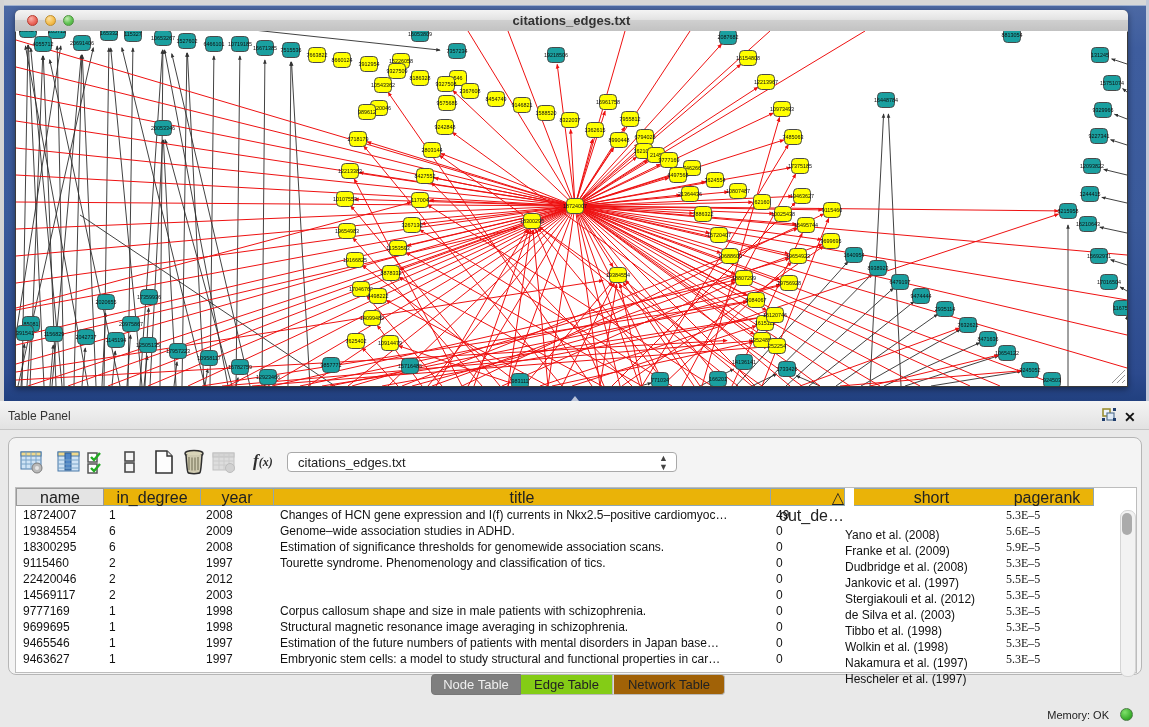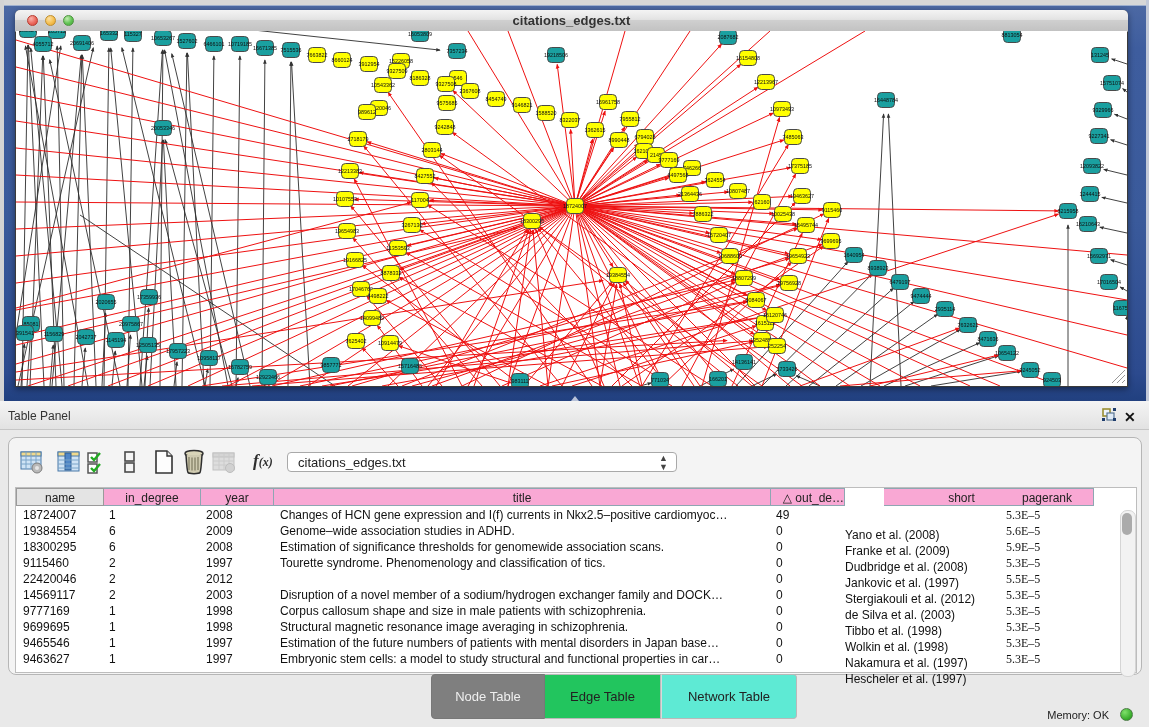--- a/index.html
+++ b/index.html
@@ -26,44 +26,44 @@
 #pfloat{position:absolute;left:1102px;top:7px;width:14px;height:13px;}
 #box{position:absolute;left:8px;top:36px;width:1132px;height:236px;background:#f4f4f4;
  border:1px solid #b6b6b6;border-radius:8px;}
 #toolbar{position:absolute;left:0;top:0;width:100%;height:45px;}
 .tbi{position:absolute;top:11px;}
 #combo{position:absolute;left:278px;top:14px;width:390px;height:20px;background:#fff;
  border:1px solid #a9a9a9;border-radius:4px;font-size:13px;color:#222;line-height:20px;padding-left:10px;box-sizing:border-box;}
 #combo .arr{position:absolute;right:8px;top:1px;font-size:9px;color:#444;line-height:9px;}
 #tblarea{position:absolute;left:6px;top:49px;width:1120px;height:184px;background:#fff;border:1px solid #bdbdbd;}
 #thead{position:absolute;left:0;top:0;height:19px;width:1100px;
- font-size:12px;color:#222;}
+ font-size:16px;color:#222;}
 #thead span{position:absolute;top:0;height:18px;line-height:18px;text-align:center;
- background:#f9a8d4;border:1px solid #8ea6b2;border-left:none;box-sizing:border-box;}
+ background:#eab308;border:1px solid #8ea6b2;border-left:none;box-sizing:border-box;}
 #thead .h1{left:0;width:88px;background:#e4e4e4;border:1px solid #9a9a9a;}
 #thead .h2{left:88px;width:97px;}
 #thead .h3{left:185px;width:73px;}
 #thead .h4{left:258px;width:497px;}
 #thead .h5{left:755px;width:74px;text-align:right;padding-left:4px;}
-#thead .h6{left:868px;width:156px;}
+#thead .h6{left:838px;width:156px;}
 #thead .h7{left:985px;width:93px;}
 #rows{position:absolute;left:0;top:19px;width:1100px;font-size:12px;color:#111;}
 .tr{position:relative;height:16px;line-height:16px;white-space:nowrap;}
 .tr span{position:absolute;top:0;overflow:hidden;}
 .c1{left:7px;width:80px;} .c2{left:93px;width:90px;} .c3{left:190px;width:66px;}
 .c4{left:264px;width:490px;} .c5{left:760px;width:68px;} .c6{left:829px;width:156px;text-align:left;margin-top:20px;}
 .c7{left:990px;width:88px;font-family:Liberation Serif, serif;}
 #vscroll{position:absolute;left:1104px;top:22px;width:14px;height:165px;background:#f2f2f2;border:1px solid #d5d5d5;border-radius:7px;}
 #vthumb{position:absolute;left:1px;top:2px;width:10px;height:22px;background:#ababab;border-radius:6px;}
 
 #tabs{position:absolute;left:431px;top:273px;height:19px;font-size:13px;}
-#tabs span{display:inline-block;height:19px;line-height:19px;padding:12px;text-align:center;vertical-align:top;}
+#tabs span{display:inline-block;height:19px;line-height:19px;padding:0;text-align:center;vertical-align:top;}
 #tab1{width:88px;background:#7f7f7f;color:#efefef;border:1px solid #787878;border-radius:4px 0 0 4px;}
-#tab2{width:91px;background:#22c55e;color:#222;border:1px solid #b9b9b9;border-left:none;}
-#tab3{width:110px;background:#5eead4;color:#222;border:1px solid #b9b9b9;border-left:1px solid #d9d9d9;border-radius:0 4px 4px 0;}
+#tab2{width:91px;background:#84cc16;color:#222;border:1px solid #b9b9b9;border-left:none;}
+#tab3{width:110px;background:#a16207;color:#222;border:1px solid #b9b9b9;border-left:1px solid #d9d9d9;border-radius:0 4px 4px 0;}
 #status{position:absolute;left:0;top:299px;width:1149px;height:27px;}
 #mem{position:absolute;right:40px;top:9px;font-size:11px;color:#222;}
 #greendot{position:absolute;right:16px;top:8px;width:13px;height:13px;border-radius:50%;
  background:radial-gradient(circle at 35% 30%,#7fe06a,#35aa28 70%,#2a8c20);border:1px solid #4b7c45;box-sizing:border-box;}
 </style></head>
 <body>
 <div id="desk"></div>
 <div id="topstrip"></div>
 <div id="leftstrip"></div>
 <div id="rightstrip"></div>
@@ -704,21 +704,20 @@
             <span class="c2">2</span>
             <span class="c3">2012</span>
             <span class="c5">0</span>
             <span class="c6">Stergiakouli et al. (2012)</span>
             <span class="c7">5.5E–5</span>
           </div>
 <div class="tr">
             <span class="c1">14569117</span>
             <span class="c2">2</span>
             <span class="c3">2003</span>
-            <span class="c4">Disruption of a novel member of a sodium/hydrogen exchanger family and DOCK…</span>
             <span class="c5">0</span>
             <span class="c6">de Silva et al. (2003)</span>
             <span class="c7">5.3E–5</span>
           </div>
 <div class="tr">
             <span class="c1">9777169</span>
             <span class="c2">1</span>
             <span class="c3">1998</span>
             <span class="c4">Corpus callosum shape and size in male patients with schizophrenia.</span>
             <span class="c5">0</span>

